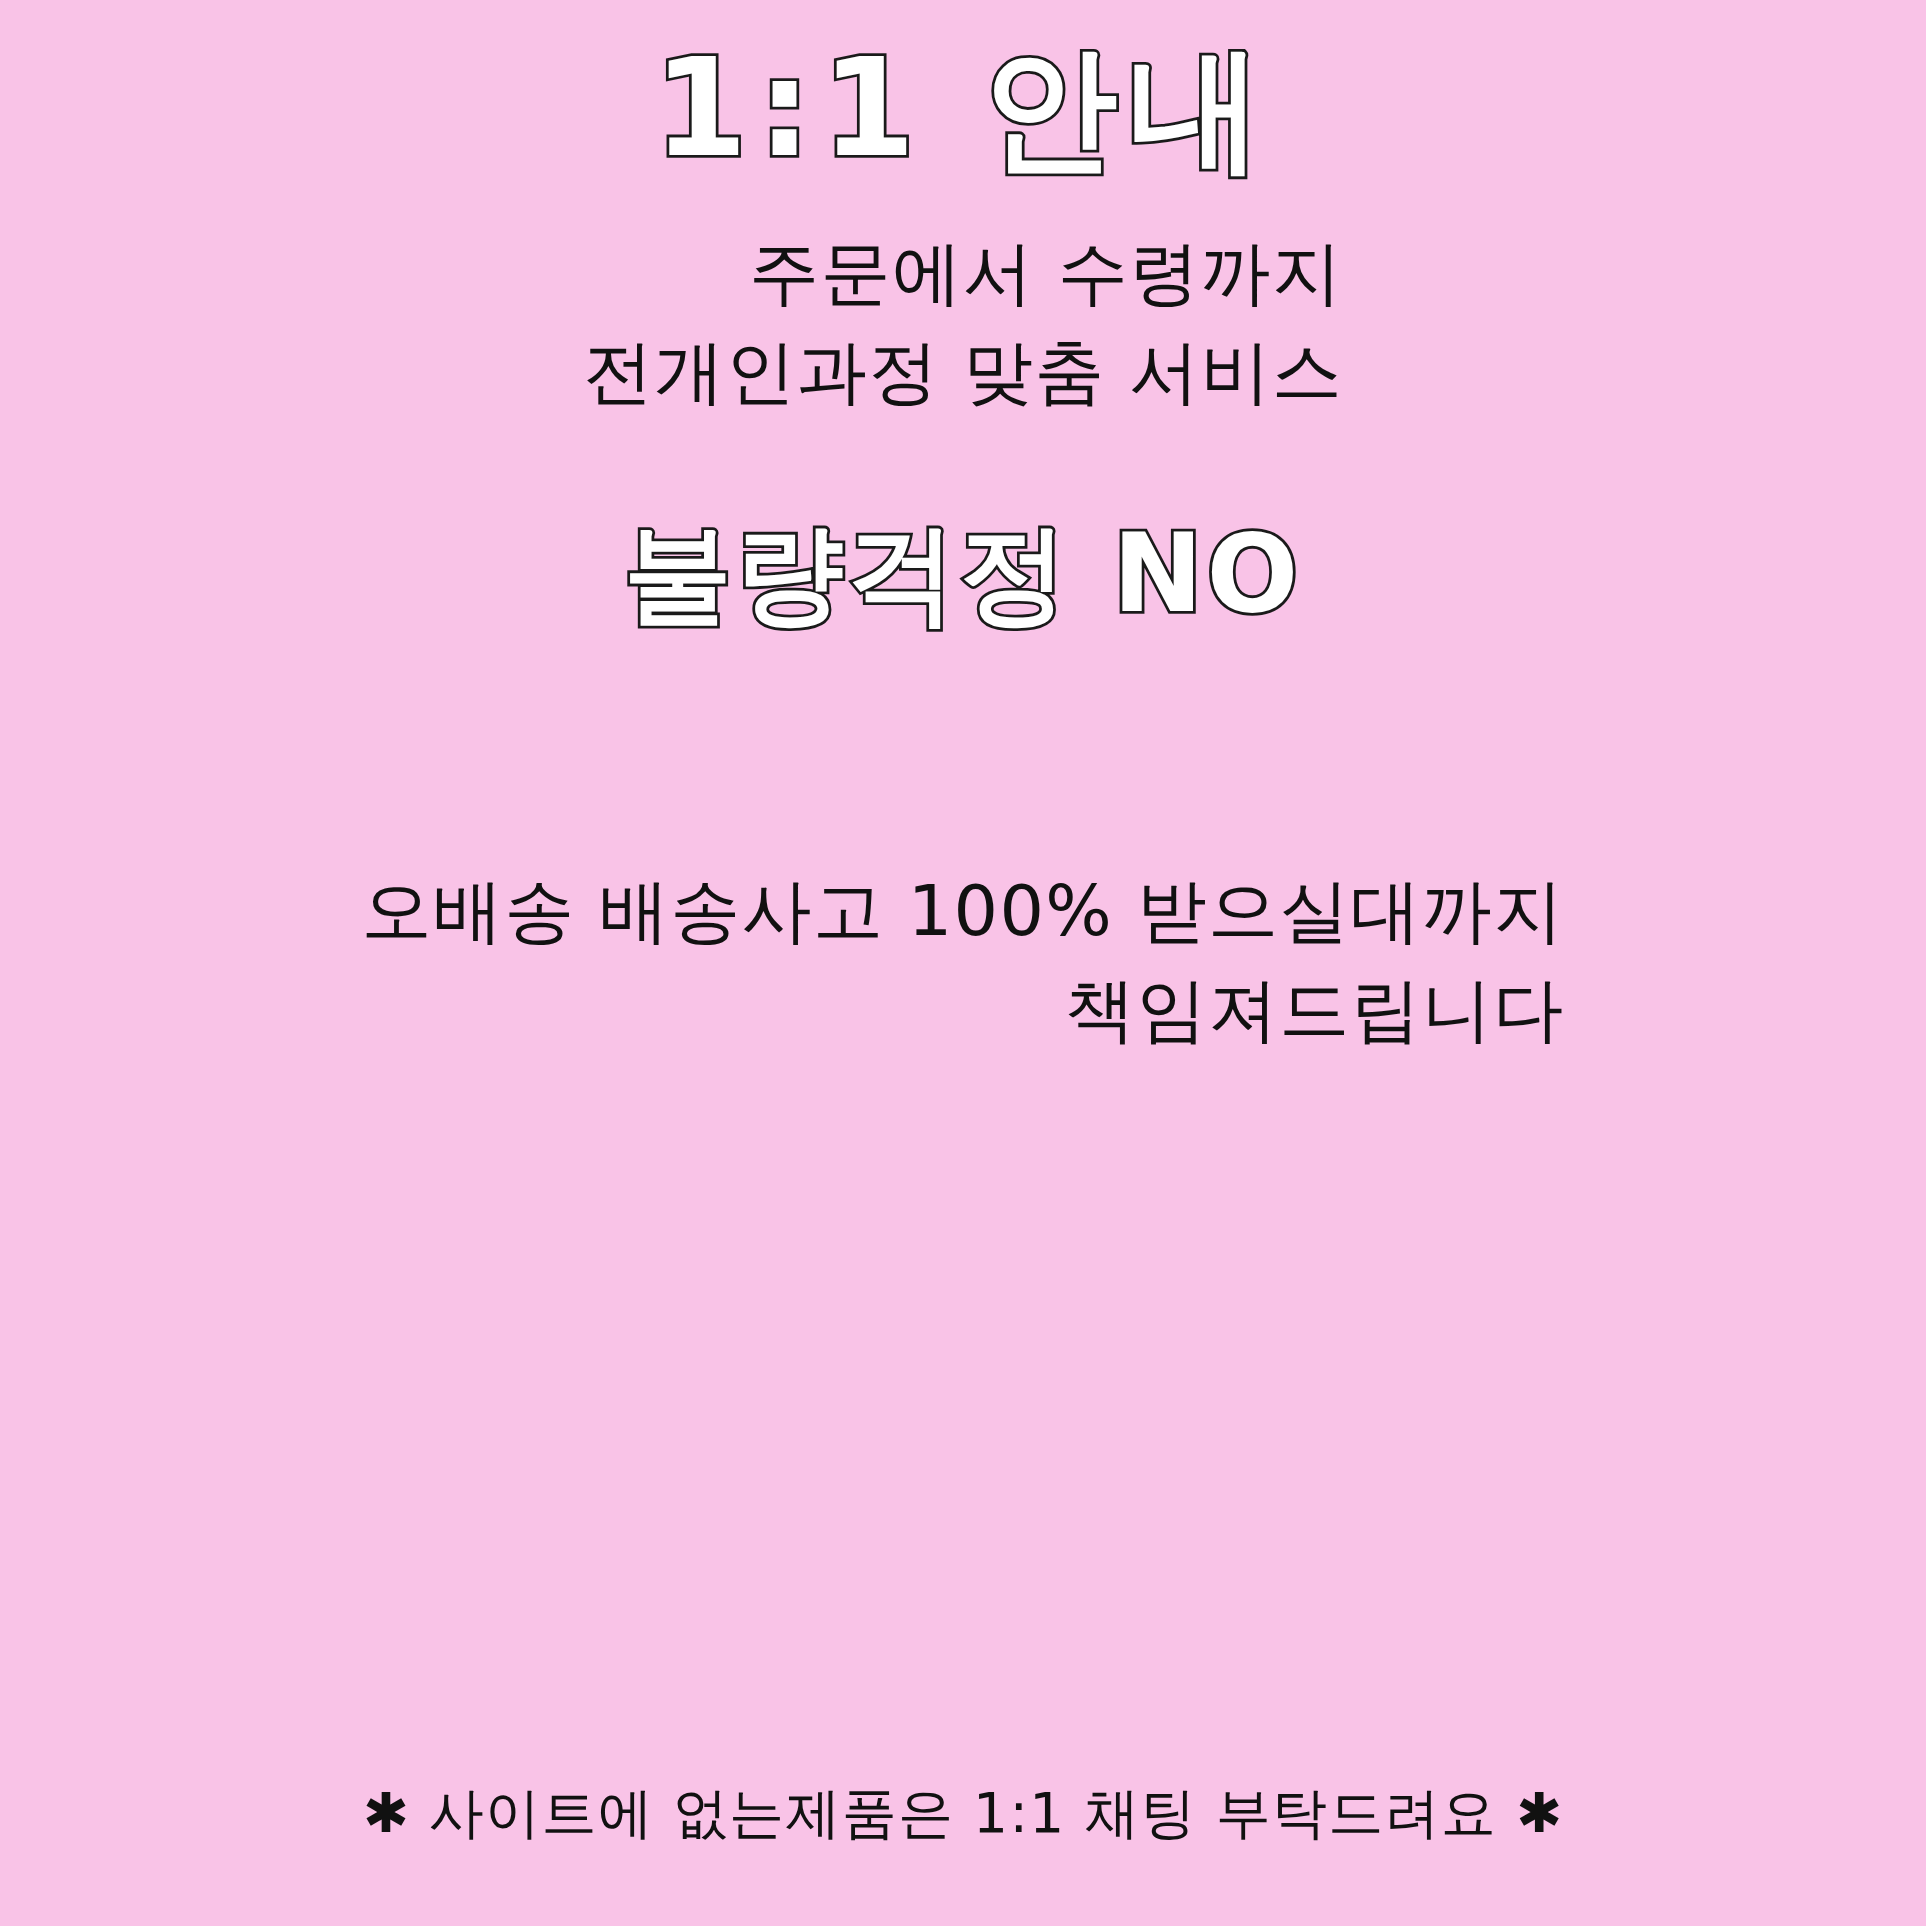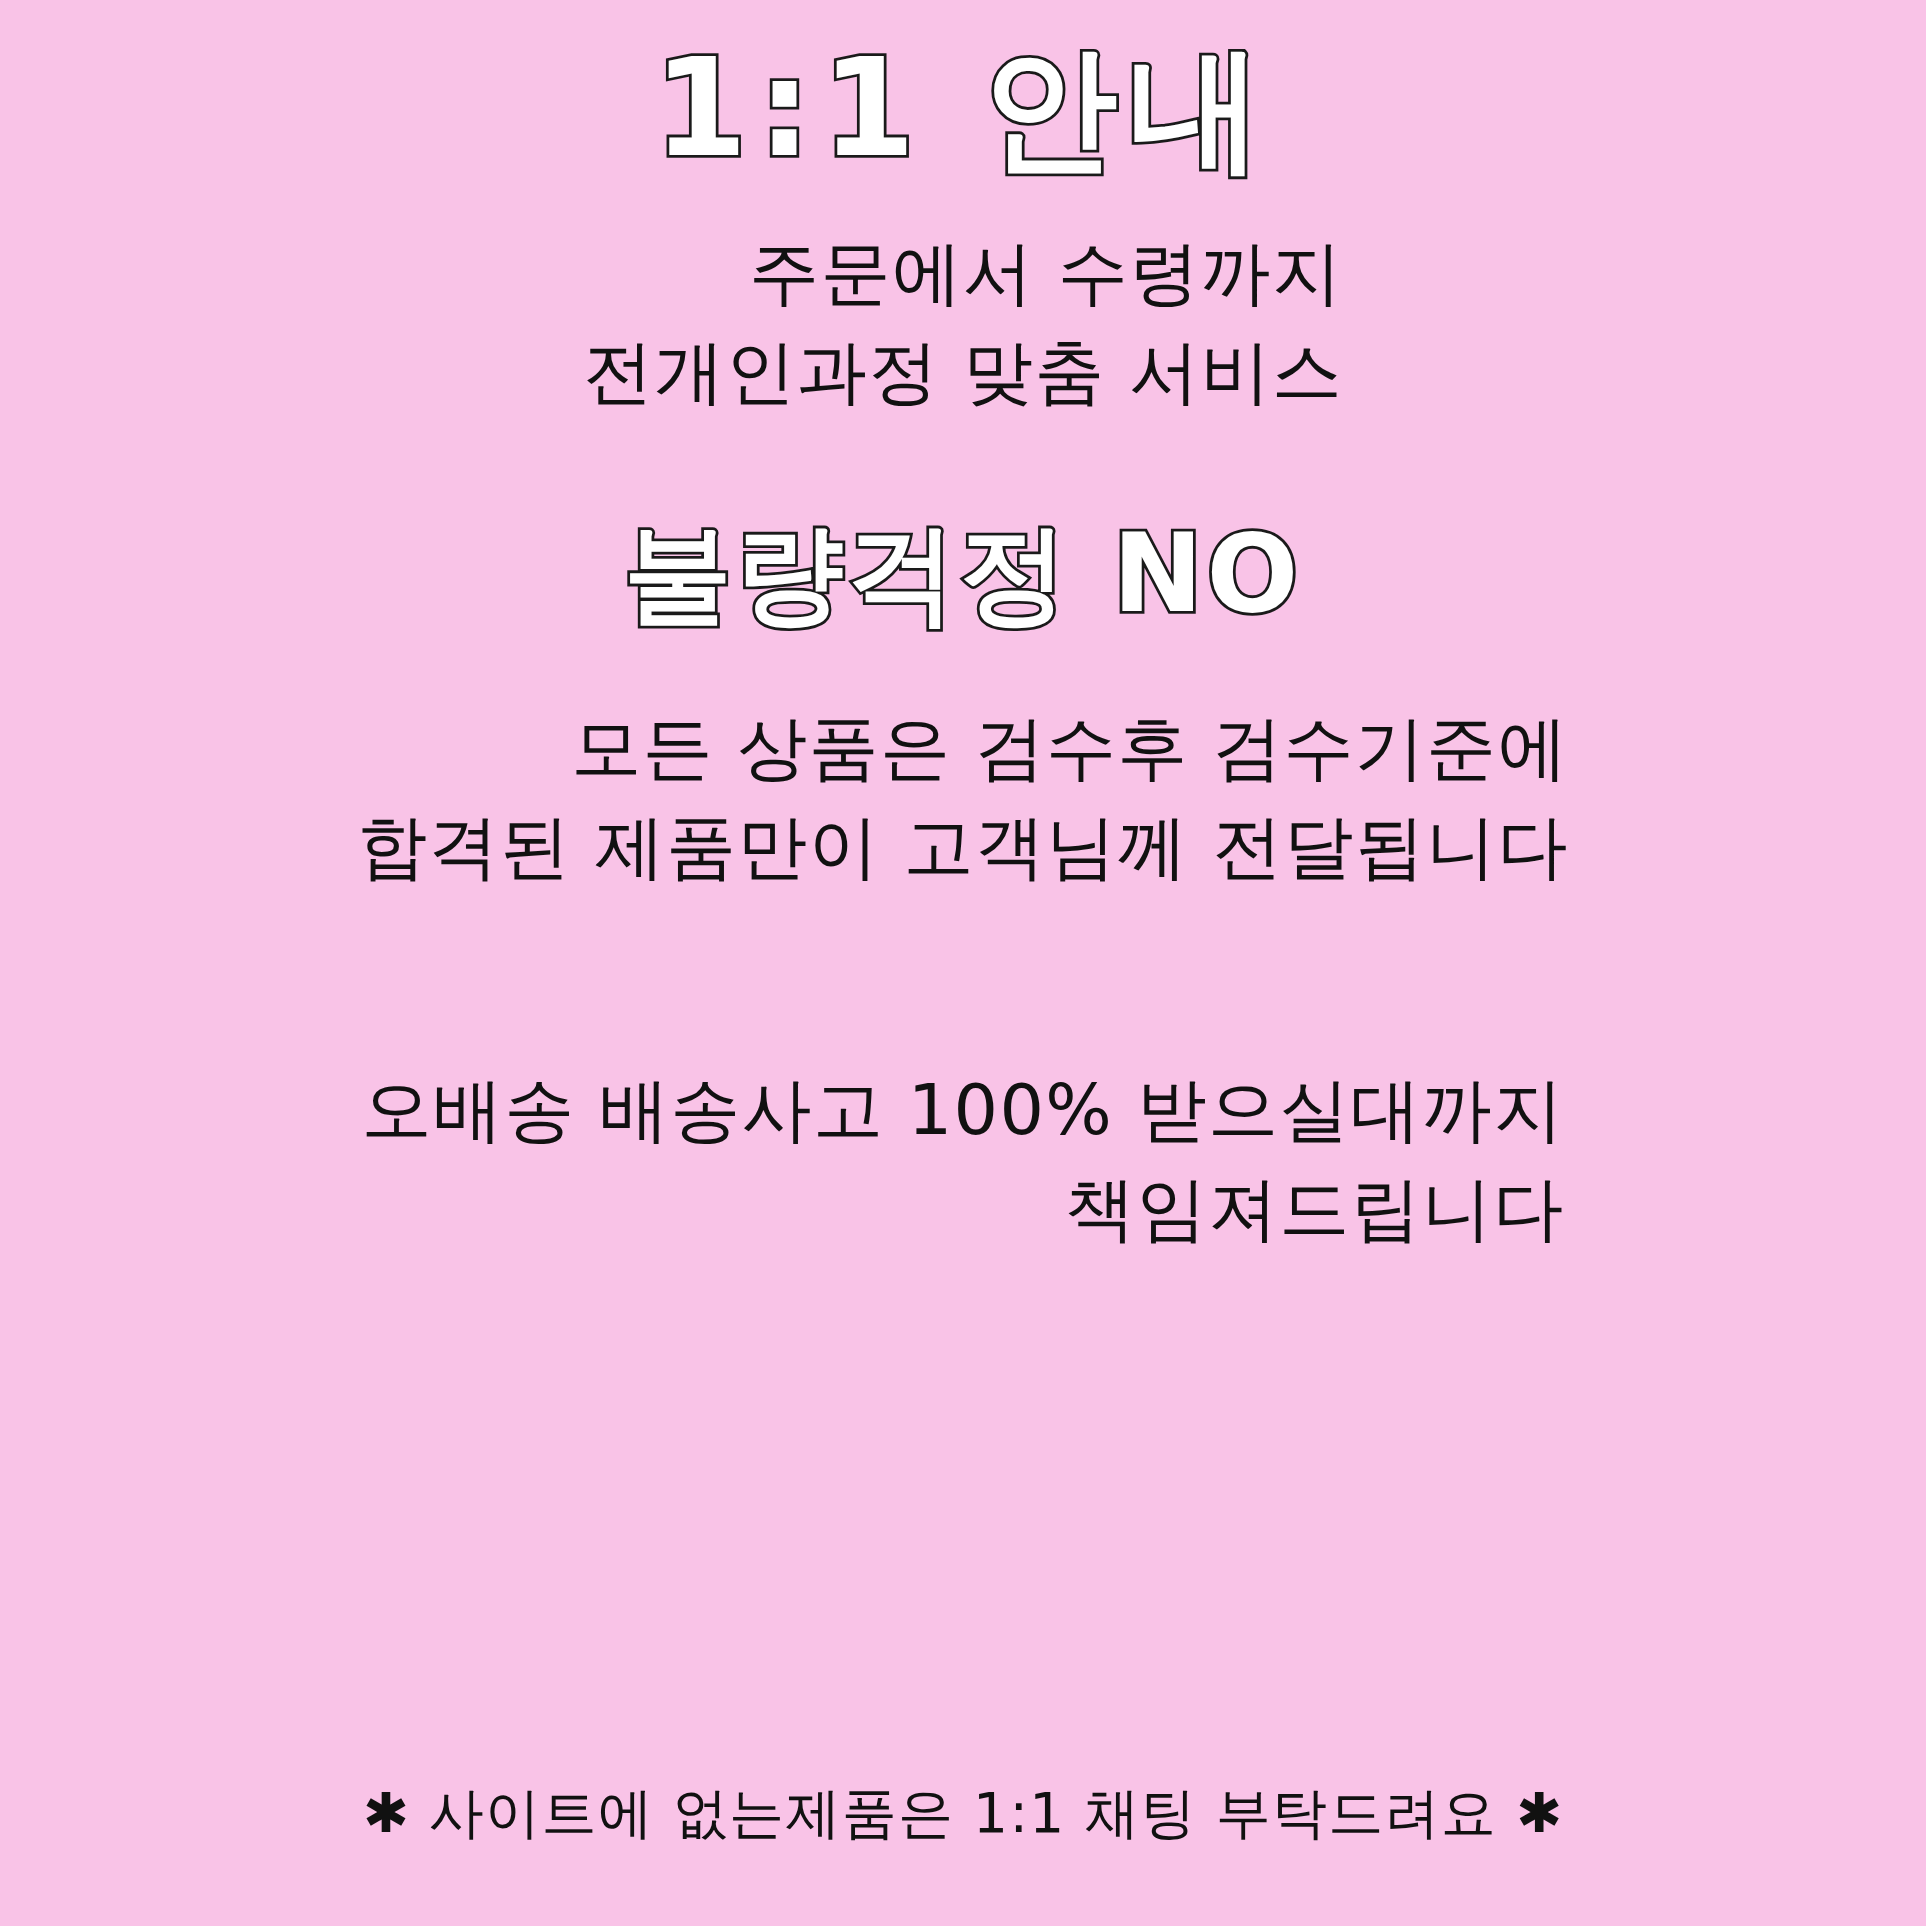--- a/index.html
+++ b/index.html
@@ -100,22 +100,20 @@
   <div class="spacer-sm"></div>
 
   <div class="body-text">주문에서 수령까지
 전개인과정 맞춤 서비스</div>
 
   <div class="spacer-lg"></div>
 
   <div class="block">
     <div class="headline headline-section">불량걱정 NO</div>
     <div class="spacer-md"></div>
-    <div class="body-text">모든 상품은 검수후 검수기준에
-합격된 제품만이 고객님께 전달됩니다</div>
   </div>
 
   <div class="spacer-lg"></div>
 
   <div class="block">
     <div class="spacer-md"></div>
     <div class="body-text">오배송 배송사고 100% 받으실대까지
 책임져드립니다</div>
   </div>
 

